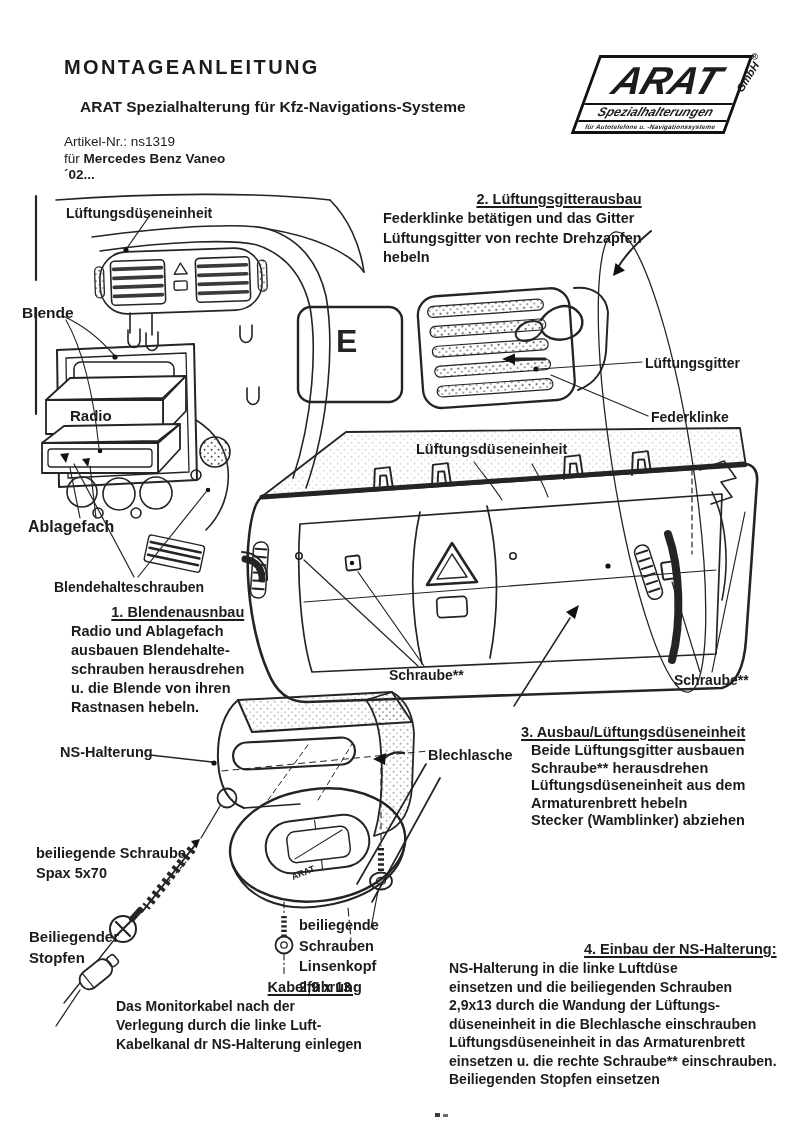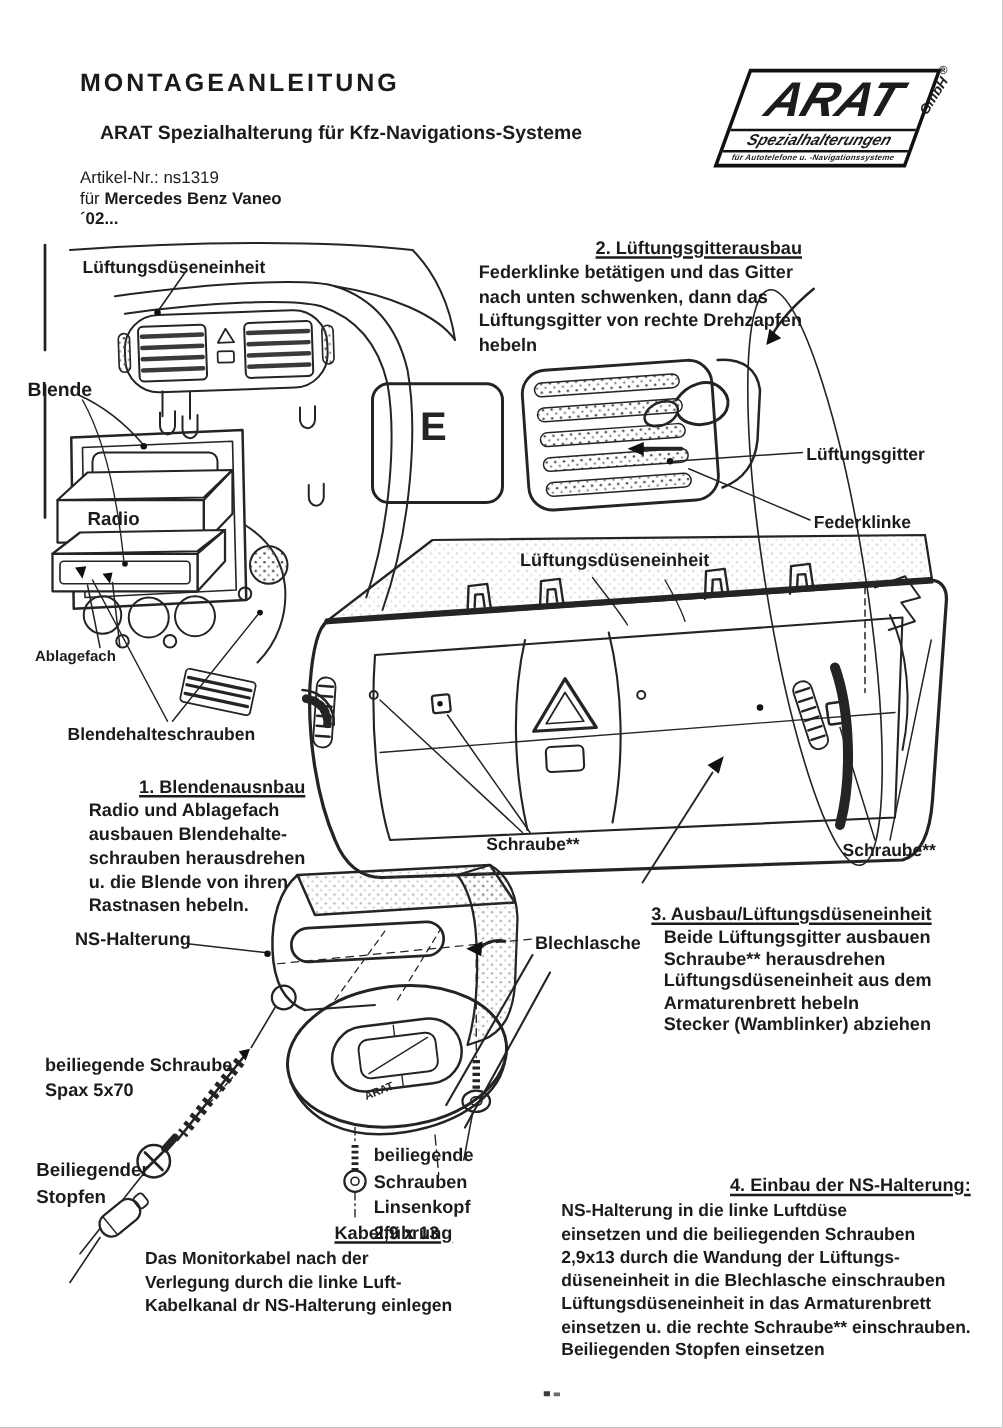--- a/index.html
+++ b/index.html
@@ -245,21 +245,21 @@
       <div style="border-top:2.5px solid #111;font-size:12.5px;font-weight:700;font-style:italic;text-align:center;line-height:15px">Spezialhalterungen</div>
       <div style="border-top:2px solid #111;font-size:6.4px;font-weight:700;text-align:center;line-height:9px;letter-spacing:0.2px;white-space:nowrap;overflow:hidden">für Autotelefone u. -Navigationssysteme</div>
     </div>
     <div style="position:absolute;left:168px;top:24px;transform:rotate(-58deg);font-size:11px;font-weight:700;font-style:italic">GmbH</div>
     <div style="position:absolute;left:188px;top:4px;font-size:9.5px;font-weight:700">®</div>
   </div>
 
   <div class="lbl" style="left:66px;top:205px;font-size:14px">Lüftungsdüseneinheit</div>
   <div class="lbl" style="left:22px;top:304px;font-size:15.5px">Blende</div>
   <div class="lbl" style="left:70px;top:407px;font-size:15px">Radio</div>
-  <div class="lbl" style="left:28px;top:518px;font-size:12px">Ablagefach</div>
+  <div class="lbl" style="left:28px;top:518px;font-size:16px">Ablagefach</div>
   <div class="lbl" style="left:54px;top:579px;font-size:14px">Blendehalteschrauben</div>
   <div class="lbl" style="left:645px;top:355px;font-size:14px">Lüftungsgitter</div>
   <div class="lbl" style="left:651px;top:409px;font-size:14px">Federklinke</div>
   <div class="lbl" style="left:416px;top:441px;font-size:14.5px">Lüftungsdüseneinheit</div>
   <div class="lbl" style="left:389px;top:667px;font-size:14px">Schraube**</div>
   <div class="lbl" style="left:674px;top:672px;font-size:14px">Schraube**</div>
   <div class="lbl" style="left:60px;top:744px;font-size:14.5px">NS-Halterung</div>
   <div class="lbl" style="left:428px;top:747px;font-size:14.5px">Blechlasche</div>
 
   <div class="abs b" style="left:36px;top:843px;font-size:14.5px;line-height:20px">
@@ -274,27 +274,26 @@
     <div>beiliegende</div>
     <div>Schrauben</div>
     <div>Linsenkopf</div>
     <div>2,9 x 13</div>
   </div>
 
   <div class="abs" style="left:366px;top:191px">
     <div class="b ul" style="font-size:14.5px">2. Lüftungsgitterausbau</div>
     <div class="b" style="font-size:14.5px;line-height:19.5px;margin-left:17px;margin-top:2px">
       <div>Federklinke betätigen und das Gitter</div>
-      <div>nach unten schwenken, dann das</div>
       <div>Lüftungsgitter von rechte Drehzapfen</div>
       <div>hebeln</div>
     </div>
   </div>
 
-  <div class="abs" style="left:54px;top:622px">
+  <div class="abs" style="left:54px;top:604px">
     <div class="b ul" style="font-size:14.5px">1. Blendenausnbau</div>
     <div class="b" style="font-size:14.5px;line-height:19px;margin-left:17px;margin-top:2px">
       <div>Radio und Ablagefach</div>
       <div>ausbauen Blendehalte-</div>
       <div>schrauben herausdrehen</div>
       <div>u. die Blende von ihren</div>
       <div>Rastnasen hebeln.</div>
     </div>
   </div>
 

